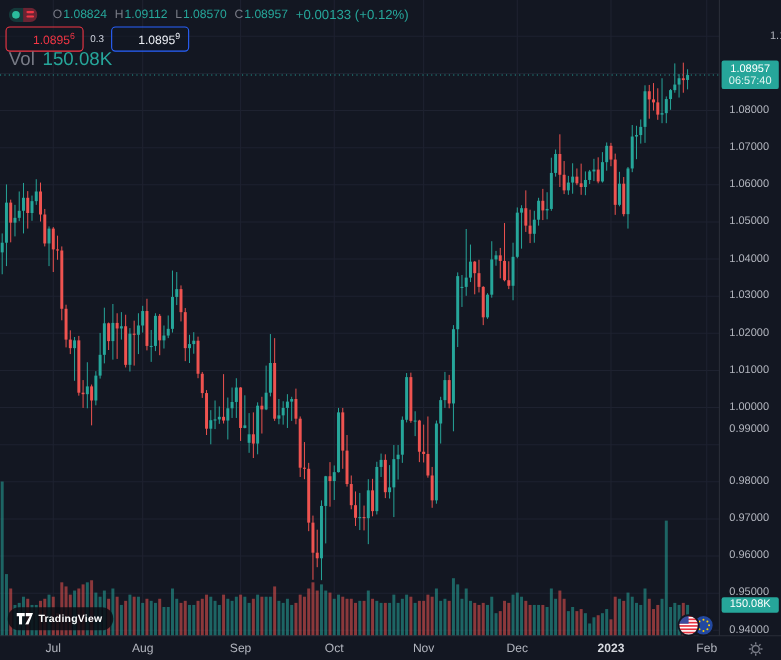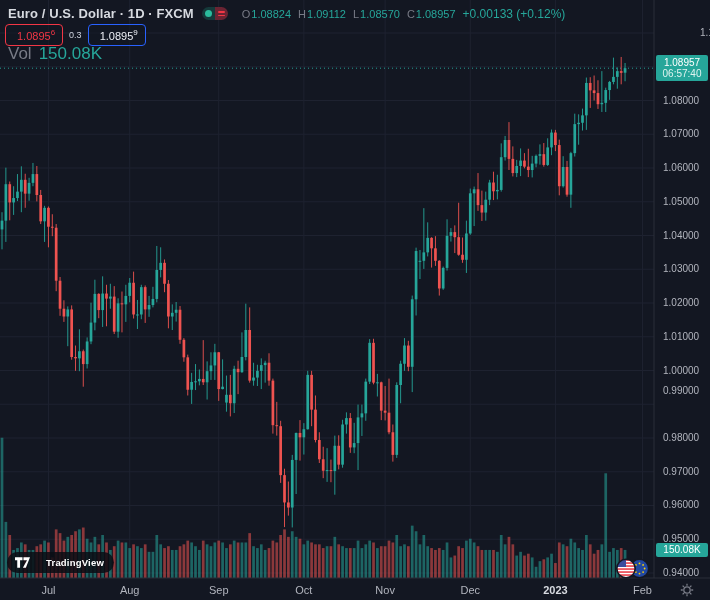--- a/index.html
+++ b/index.html
@@ -12,41 +12,41 @@
   .bs-toggle{width:26px;height:13px;border-radius:7px;overflow:hidden;display:flex;cursor:pointer;}
   .bs-toggle .seg-l{width:13px;background:#15393a;display:flex;align-items:center;justify-content:center;}
   .bs-toggle .seg-l i{width:7px;height:7px;border-radius:50%;background:#2bbc9d;display:block;}
   .bs-toggle .seg-r{width:13px;background:#6b2433;display:flex;flex-direction:column;align-items:center;justify-content:center;gap:2px;}
   .bs-toggle .seg-r i{width:7px;height:1.6px;background:#f23645;display:block;border-radius:1px;}
   .ohlc{display:flex;align-items:center;gap:7px;font-size:11px;margin-left:6px;}
   .ohlc .lt{color:#787b86;margin-right:1px;}
   .ohlc .vl{color:#26a69a;}
   .chg{color:#26a69a;font-size:12px;}
   .hdr-row2{position:absolute;left:5px;top:24px;display:flex;align-items:center;gap:6px;z-index:30;}
-  .quote-box{border:1px solid;border-radius:4px;padding:1px 7px 2px 11px;font-size:11px;line-height:13px;cursor:pointer;background:rgba(19,23,34,.55);}
+  .quote-box{border:1px solid;border-radius:4px;padding:1px 7px 2px 24px;font-size:11px;line-height:13px;cursor:pointer;background:rgba(19,23,34,.55);}
   .quote-box.bid{border-color:#f23645;color:#f23645;}
   .quote-box.ask{border-color:#2962ff;color:#eceff5;}
   .quote-box sup{font-size:8px;}
   .spread{color:#cfd3dd;font-size:9px;}
   .hdr-row3{position:absolute;left:8px;top:44px;display:flex;align-items:center;gap:7px;font-size:17px;z-index:30;}
   .vol-lt{color:#787b86;}
   .vol-vl{color:#26a69a;}
   .watermark{position:absolute;left:368px;top:23px;transform:translateX(-50%);color:#ffffff;
     font-size:14px;font-weight:700;z-index:28;letter-spacing:.2px;}
   
   .price-tick{position:absolute;left:663px;font-size:10px;color:#b2b5be;z-index:10;}
   .time-tick{position:absolute;top:584px;transform:translateX(-50%);font-size:11px;color:#b2b5be;z-index:10;}
   .time-tick.year{color:#d7dae0;font-weight:700;}
   .badge{position:absolute;left:656px;width:52px;border-radius:2px;background:#26a69a;color:#fff;
     text-align:center;z-index:20;}
   .badge.last{padding:2px 0;font-size:10px;line-height:11px;}
   .badge.last .cd{color:#dff4f0;}
   .badge.vol{font-size:10px;line-height:14px;height:14px;}
   
-  .tv-pill{position:absolute;left:7px;top:552px;height:21px;display:flex;align-items:center;gap:16px;
+  .tv-pill{position:absolute;left:7px;top:552px;height:21px;display:flex;align-items:center;gap:5px;
     background:rgba(10,13,20,.85);border-radius:11px;padding:0 10px 0 8px;z-index:25;cursor:pointer;}
   .tv-pill .tv-name{color:#fff;font-size:9.5px;font-weight:700;letter-spacing:.2px;}
   .pair-flags{position:absolute;left:615px;top:557px;z-index:24;}
   .gear-btn{position:absolute;left:680px;top:583px;width:14px;height:14px;z-index:25;cursor:pointer;}
 </style>
 </head>
 <body>
 
 <div id="stage">
 
@@ -591,21 +591,20 @@
       <div class="time-tick" style="left: 129.71px;">Aug</div>
       <div class="time-tick" style="left: 218.72px;">Sep</div>
       <div class="time-tick" style="left: 303.86px;">Oct</div>
       <div class="time-tick" style="left: 385.13px;">Nov</div>
       <div class="time-tick" style="left: 470.27px;">Dec</div>
       <div class="time-tick year" style="left: 555.41px;">2023</div>
       <div class="time-tick" style="left: 642.485px;">Feb</div>
     </div>
 
   <div class="hdr-row1">
-    <span class="sym-title">Euro / U.S. Dollar · 1D · FXCM</span>
     <span class="bs-toggle">
       <span class="seg-l">
           <i></i>
         </span>
       <span class="seg-r">
           <i></i>
           <i></i>
         </span>
     </span>
     <span class="ohlc">

